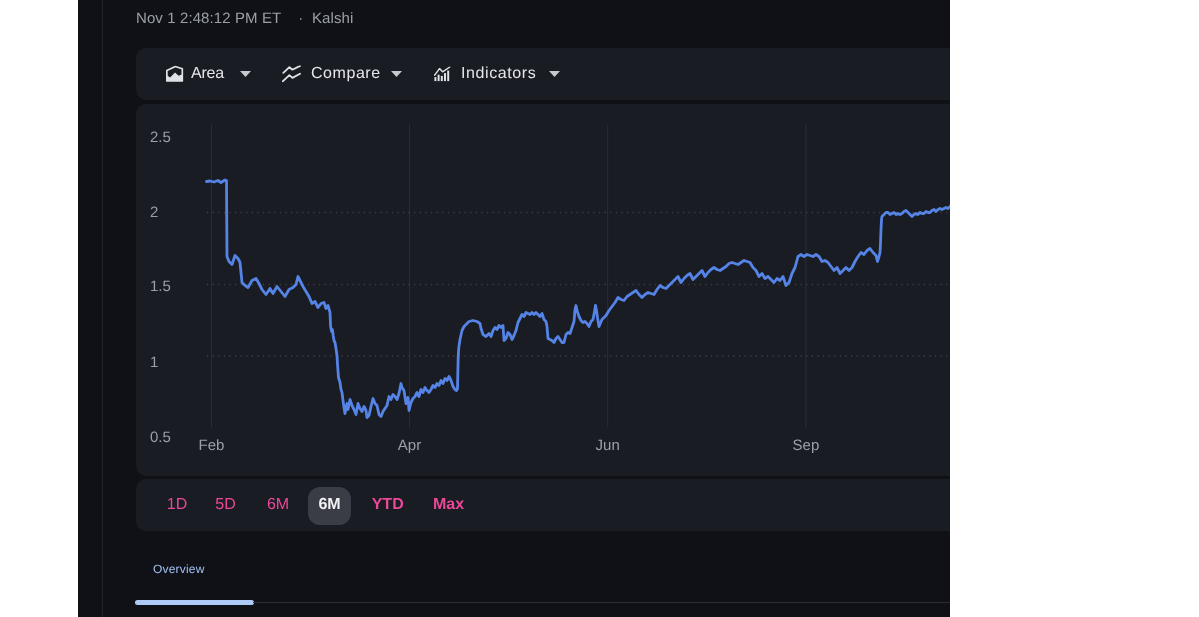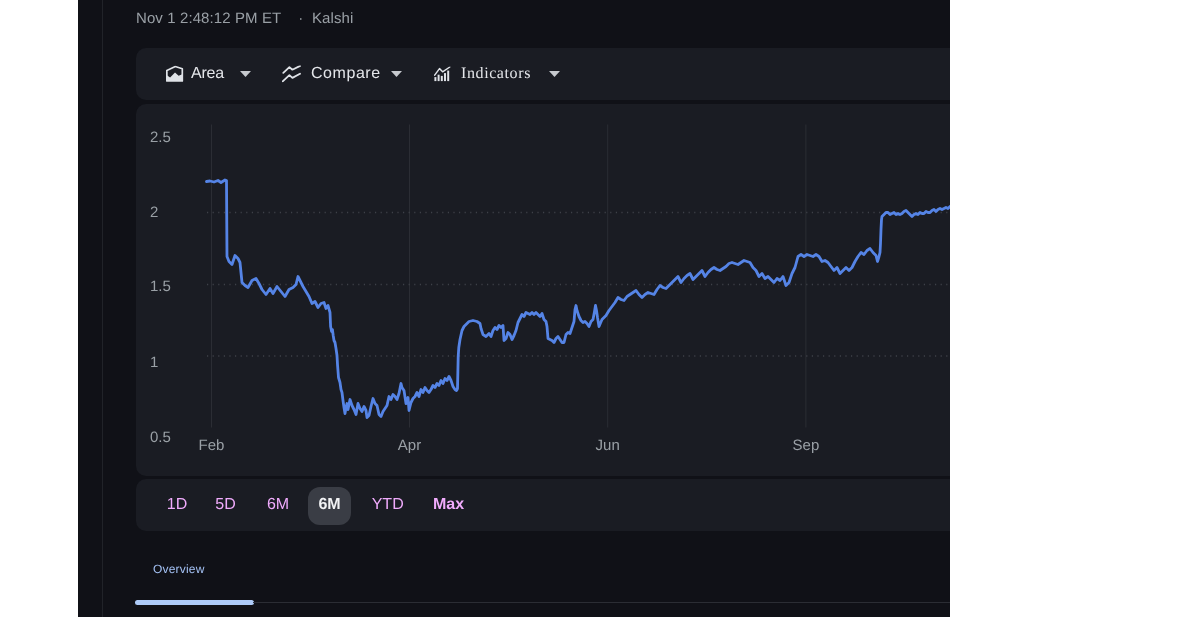--- a/index.html
+++ b/index.html
@@ -10,21 +10,21 @@
   .vline-left { position:absolute; left:24px; top:0; width:1px; height:617px; background:#212329; }
   .topline { position:absolute; left:58px; top:10px; font-size:15px; color:#9aa0a6; letter-spacing:0.1px; }
   .panel { position:absolute; left:58px; width:920px; background:#1a1c23; border-radius:10px; }
   .toolbar { top:48px; height:52px; }
   .chartpanel { top:104px; height:372px; }
   .rowpanel { top:479px; height:52px; }
   .tbtxt { position:absolute; top:50%; transform:translateY(-50%); font-size:16px;
     letter-spacing:-0.2px; color:#e4e6ea; white-space:nowrap; }
   .tficon { position:absolute; top:50%; transform:translateY(-50%); }
   .tfbtn { position:absolute; top:50%; transform:translate(-50%,-50%); font-size:16px;
-    color:#f0abfc; white-space:nowrap; }
+    color:#ec4899; white-space:nowrap; }
   .pill6m { position:absolute; left:172px; top:8px; width:43px; height:38px;
     background:#3a3d45; border-radius:12px; }
   .sixm { position:absolute; left:193.5px; top:50%; transform:translate(-50%,-50%);
     font-size:16px; font-weight:700; color:#f1f2f4; }
   .overview { position:absolute; left:17px; top:562px; font-size:12px; color:#a4c2f5; letter-spacing:0.2px;text-align:center; }
   .tabline { position:absolute; left:-1px; top:600px; width:119px; height:4.5px;
     background:#aecbf8; border-radius:3px; }
   .divider { position:absolute; left:117px; top:602px; width:803px; height:1px; background:#2b2d34; }
   .rightline { position:absolute; left:1007.5px; top:0; width:1.5px; height:617px; background:#282a32; }
   .handle { position:absolute; left:998px; top:464px; width:20px; height:38px;
@@ -58,21 +58,21 @@
         <path d="M0,0 L11,0 L5.5,6 Z" fill="#c6c9ce"></path>
       </svg>
     <svg class="tficon" style="left:298px;" width="17" height="15" viewBox="0 0 17 15">
       <rect x="0.4" y="10.6" width="2" height="4.1" fill="#dfe2e7"></rect>
       <rect x="3.6" y="8.2" width="2" height="6.5" fill="#dfe2e7"></rect>
       <rect x="6.8" y="9.4" width="2" height="5.3" fill="#dfe2e7"></rect>
       <rect x="10.0" y="6.6" width="2" height="8.1" fill="#dfe2e7"></rect>
       <rect x="13.2" y="4.1" width="2" height="10.6" fill="#dfe2e7"></rect>
       <path d="M0.7,8.6 L5.5,2.1 L8.6,5.3 L15.8,0.5" fill="none" stroke="#dfe2e7" stroke-width="1.5" stroke-linecap="round" stroke-linejoin="round"></path>
     </svg>
-    <div class="tbtxt" style="left:325px; letter-spacing:0.6px;font-family:Liberation Serif, serif;">Indicators</div>
+    <div class="tbtxt" style="left:325px; letter-spacing:0.6px;">Indicators</div>
     <svg class="tficon" style="left:413px;" width="11" height="6" viewBox="0 0 11 6">
         <path d="M0,0 L11,0 L5.5,6 Z" fill="#c6c9ce"></path>
       </svg>
     <svg class="tficon" style="left:874px;" width="18" height="18" viewBox="0 0 18 18">
       <g fill="none" stroke="#ced0d5" stroke-width="2.1">
         <path d="M1.2,5.8 L1.2,1.2 L5.8,1.2"></path>
         <path d="M12.2,1.2 L16.8,1.2 L16.8,5.8"></path>
         <path d="M16.8,12.2 L16.8,16.8 L12.2,16.8"></path>
         <path d="M5.8,16.8 L1.2,16.8 L1.2,12.2"></path>
       </g>
@@ -116,21 +116,21 @@
       <circle cx="868" cy="92.5" r="6.5" fill="#7aa6f7"></circle>
     </svg>
   </div>
 
   <div class="panel rowpanel">
     <div class="pill6m"></div>
     <div class="tfbtn" style="left:41px;">1D</div>
     <div class="tfbtn" style="left:89.5px;">5D</div>
     <div class="tfbtn" style="left:142px;">6M</div>
     <div class="sixm">6M</div>
-    <div class="tfbtn" style="left:251.7px;">YTD</div>
+    <div class="tfbtn" style="left:251.7px;font-weight:bold;">YTD</div>
     <div class="tfbtn" style="left:312.5px;font-weight:bold;">Max</div>
   </div>
 
   <div class="panel-none">
     <div class="overview" style="left:75px;">Overview</div>
     <div class="tabline" style="left:57px;"></div>
     <div class="divider" style="left:175px;"></div>
   </div>
 
   <div class="rightline"></div>

